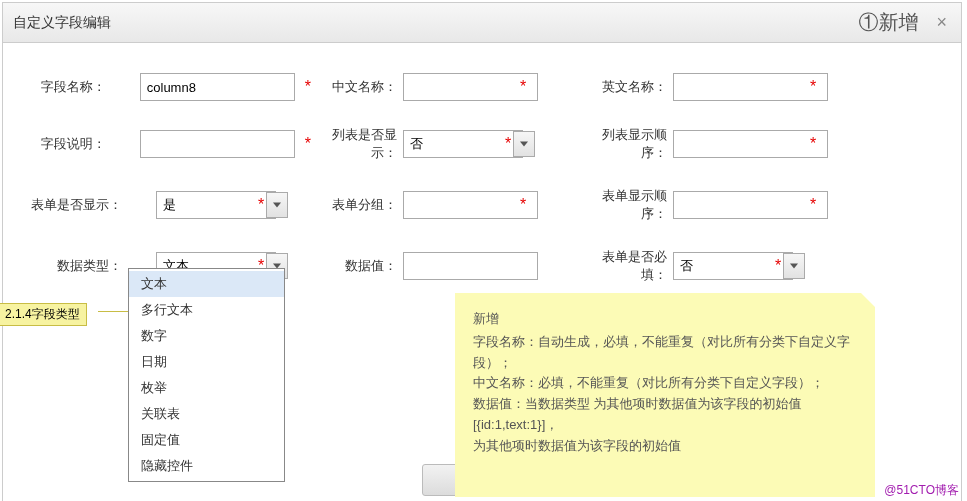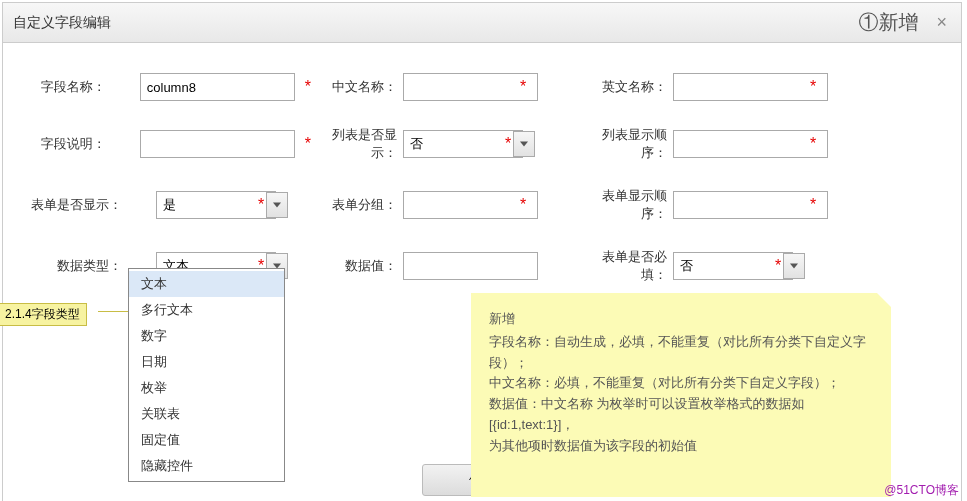--- a/index.html
+++ b/index.html
@@ -27,21 +27,21 @@
     .req { color: #e60000; font-size: 16px; margin-left: -18px; margin-right: 2px; position: relative; z-index: 2; }
     .select-wrap { display: flex; align-items:center; }
     .select-wrap .input { border-right: none; }
     .select-btn { width: 22px; height: 26px; border: 1px solid #aaa; background: linear-gradient(#f6f6f6,#e2e2e2); display:flex; align-items:center; justify-content:center; cursor:pointer; }
     .select-btn svg { width: 8px; height: 6px; }
     .dropdown { position: absolute; left: 125px; top: 225px; width: 157px; border: 1px solid #888; background: #fff; z-index: 5; padding: 2px 0; }
     .dropdown .opt { padding: 4px 12px; font-size: 13px; cursor: pointer; color: #333; }
     .dropdown .opt.sel { background: #dbe8f7; }
     .anno { position: absolute; left: -5px; top: 260px; background: #f7f3a1; border: 1px solid #c8bd45; padding: 2px 6px; font-size: 12px; z-index:6; }
     .anno-line { position:absolute; left:95px; top:268px; width:30px; height:1px; background:#c8bd45; z-index:6;}
-    .help { position: absolute; right: 70px; top: 250px; width: 420px; background: #fcfbb6; padding: 16px 18px 40px 18px; font-size: 13px; line-height: 1.6; color: #555; }
+    .help { position: absolute; right: 86px; top: 250px; width: 420px; background: #fcfbb6; padding: 16px 18px 40px 18px; font-size: 13px; line-height: 1.6; color: #555; }
     .help::before { content:""; position:absolute; right:0; top:0; border-style:solid; border-width:0 14px 14px 0; border-color: transparent #fff transparent transparent; }
     .help .t { margin-bottom: 2px; }
     .save-row { text-align: center; margin-top: 180px; }
     .save-btn { width: 120px; height: 32px; border: 1px solid #bbb; background: linear-gradient(#f2f2f2,#dcdcdc); border-radius: 3px; cursor: pointer; font-size: 13px; }
     .watermark { position: fixed; right: 8px; bottom: 2px; color: #a21caf; font-size: 12px; }
   </style>
 </head>
 <body>
 
 <div class="dialog">
@@ -164,21 +164,21 @@
       <div class="opt">隐藏控件</div>
     </div>
 
     <div class="anno">2.1.4字段类型</div>
     <div class="anno-line"></div>
 
     <div class="help">
       <div class="t">新增</div>
       <div>字段名称：自动生成，必填，不能重复（对比所有分类下自定义字段）；</div>
       <div>中文名称：必填，不能重复（对比所有分类下自定义字段）；</div>
-      <div>数据值：中文名称 为枚举时可以设置枚举格式的数据如[{id:1,text:1}]，</div>
+      <div>数据值：当数据类型 为其他项时数据值为该字段的初始值[{id:1,text:1}]，</div>
       <div>为其他项时数据值为该字段的初始值</div>
     </div>
 
     <div class="save-row">
       <button class="save-btn">保存</button>
     </div>
 
   </div>
 </div>
 

